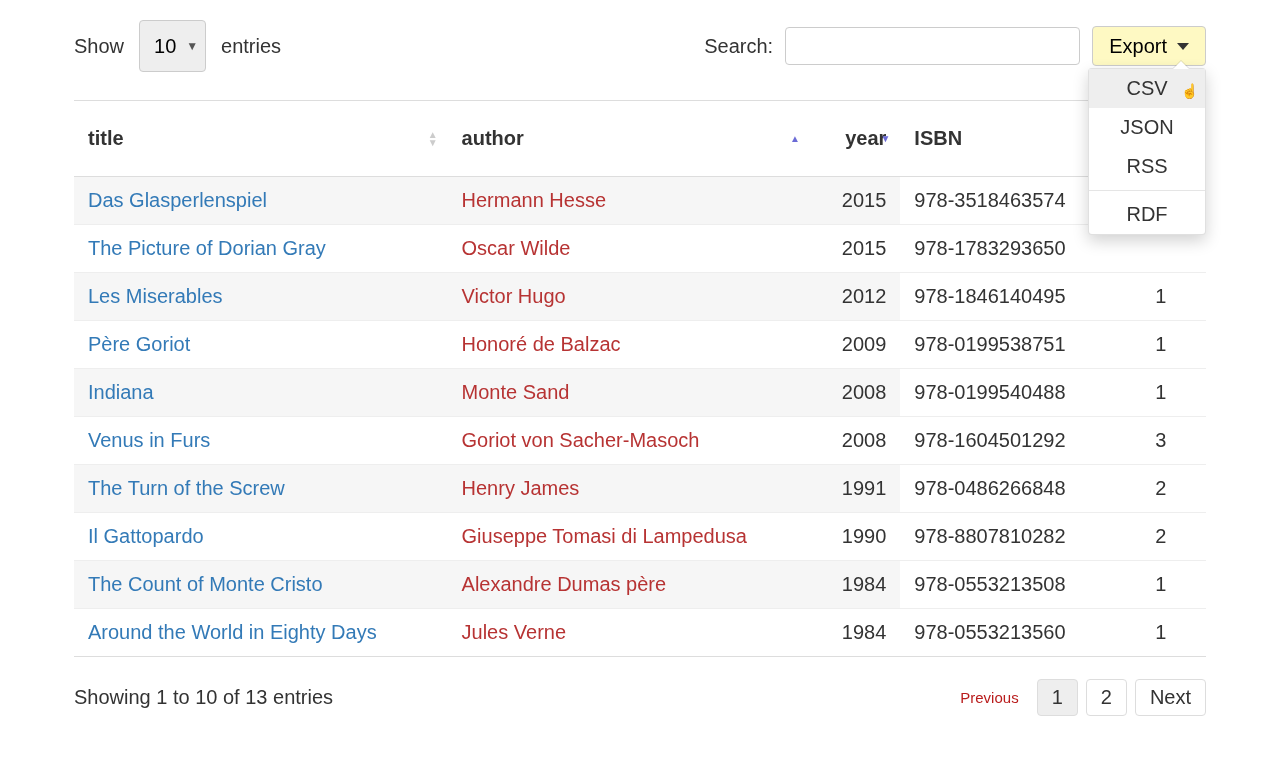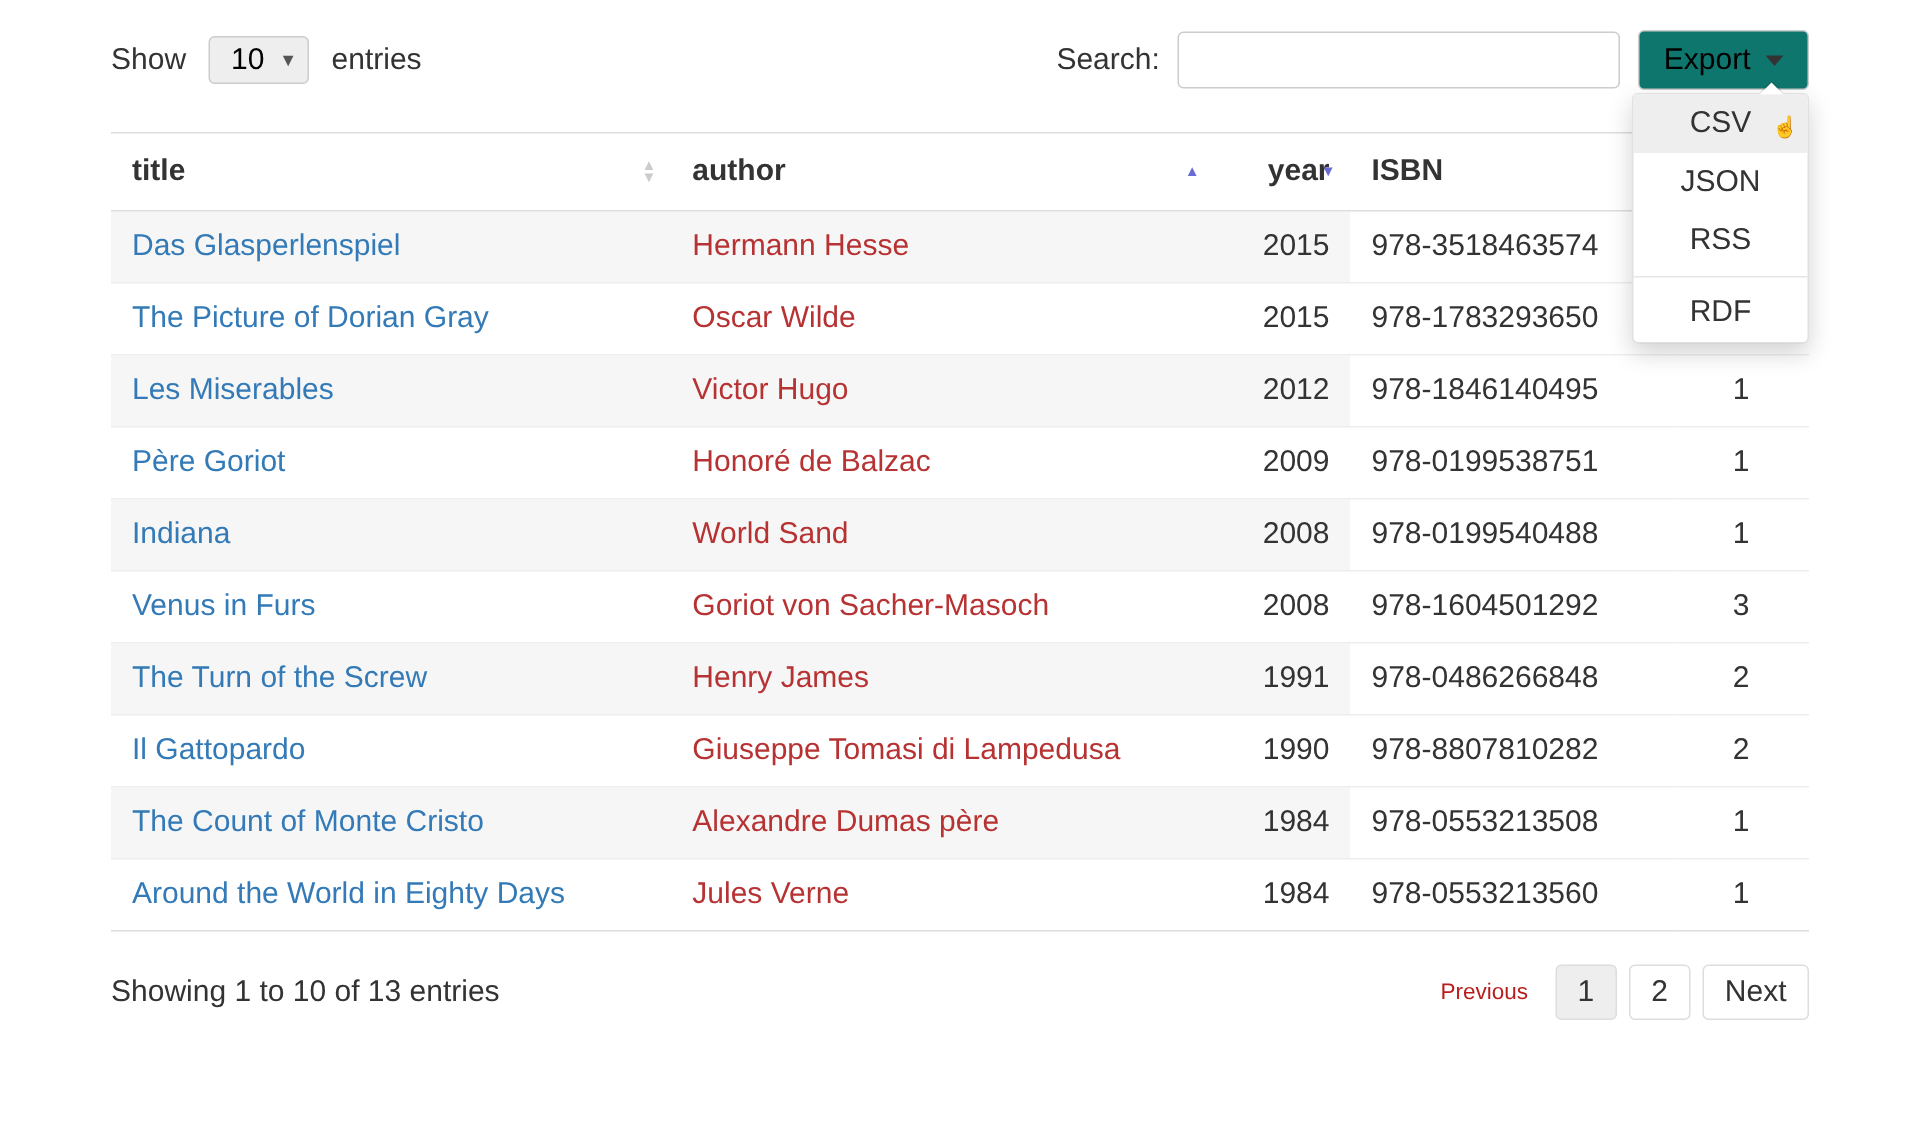--- a/index.html
+++ b/index.html
@@ -20,42 +20,42 @@
   }
   .left-ctrl, .right-ctrl { display: flex; align-items: center; gap: 15px; }
   .right-ctrl { gap: 12px; }
   select.page-len {
     font-size: 20px;
     padding: 4px 28px 4px 14px;
     border: 1px solid #ccc;
     border-radius: 4px;
     background: #eee;
     appearance: none;
-    height: 32px;
+    height: 52px;
   }
   .select-wrap { position: relative; display: inline-block; }
   .select-wrap .chev {
     position: absolute; right: 8px; top: 50%; transform: translateY(-50%);
     pointer-events: none; font-size: 12px; color: #555;
   }
   input.search-input {
     font-size: 18px;
     padding: 6px 10px;
     border: 1px solid #ccc;
     border-radius: 4px;
     width: 295px;
     height: 38px;
   }
   .export-wrap { position: relative; }
   .export-btn {
     font-size: 20px;
     padding: 6px 16px;
     border: 1px solid #ccc;
     border-radius: 4px;
-    background: #0f766e;
+    background: #fef9c3;
     cursor: pointer;
     display: flex;
     align-items: center;
     gap: 10px;
     height: 40px;
   }
   .export-btn .caret {
     width: 0; height: 0;
     border-left: 6px solid transparent;
     border-right: 6px solid transparent;
@@ -95,21 +95,21 @@
     font-size: 14px;
   }
 
   table.data {
     width: 100%;
     border-collapse: collapse;
   }
   table.data thead th {
     text-align: left;
     font-weight: 700;
-    padding: 14px 14px;
+    padding: 26px 14px;
     border-top: 1px solid #ddd;
     border-bottom: 1px solid #ddd;
     position: relative;
     background: #fff;
   }
   table.data th.year { text-align: right; }
   .sort-icons {
     position: absolute;
     right: 10px;
     top: 50%;
@@ -257,21 +257,21 @@
       </tr>
       <tr>
         <td class="title stripe"><a href="#">Père Goriot</a></td>
         <td class="author stripe">Honoré de Balzac</td>
         <td class="year stripe">2009</td>
         <td class="isbn">978-0199538751</td>
         <td class="count">1</td>
       </tr>
       <tr>
         <td class="title stripe"><a href="#">Indiana</a></td>
-        <td class="author stripe">World Sand</td>
+        <td class="author stripe">Monte Sand</td>
         <td class="year stripe">2008</td>
         <td class="isbn">978-0199540488</td>
         <td class="count">1</td>
       </tr>
       <tr>
         <td class="title stripe"><a href="#">Venus in Furs</a></td>
         <td class="author stripe">Goriot von Sacher-Masoch</td>
         <td class="year stripe">2008</td>
         <td class="isbn">978-1604501292</td>
         <td class="count">3</td>

